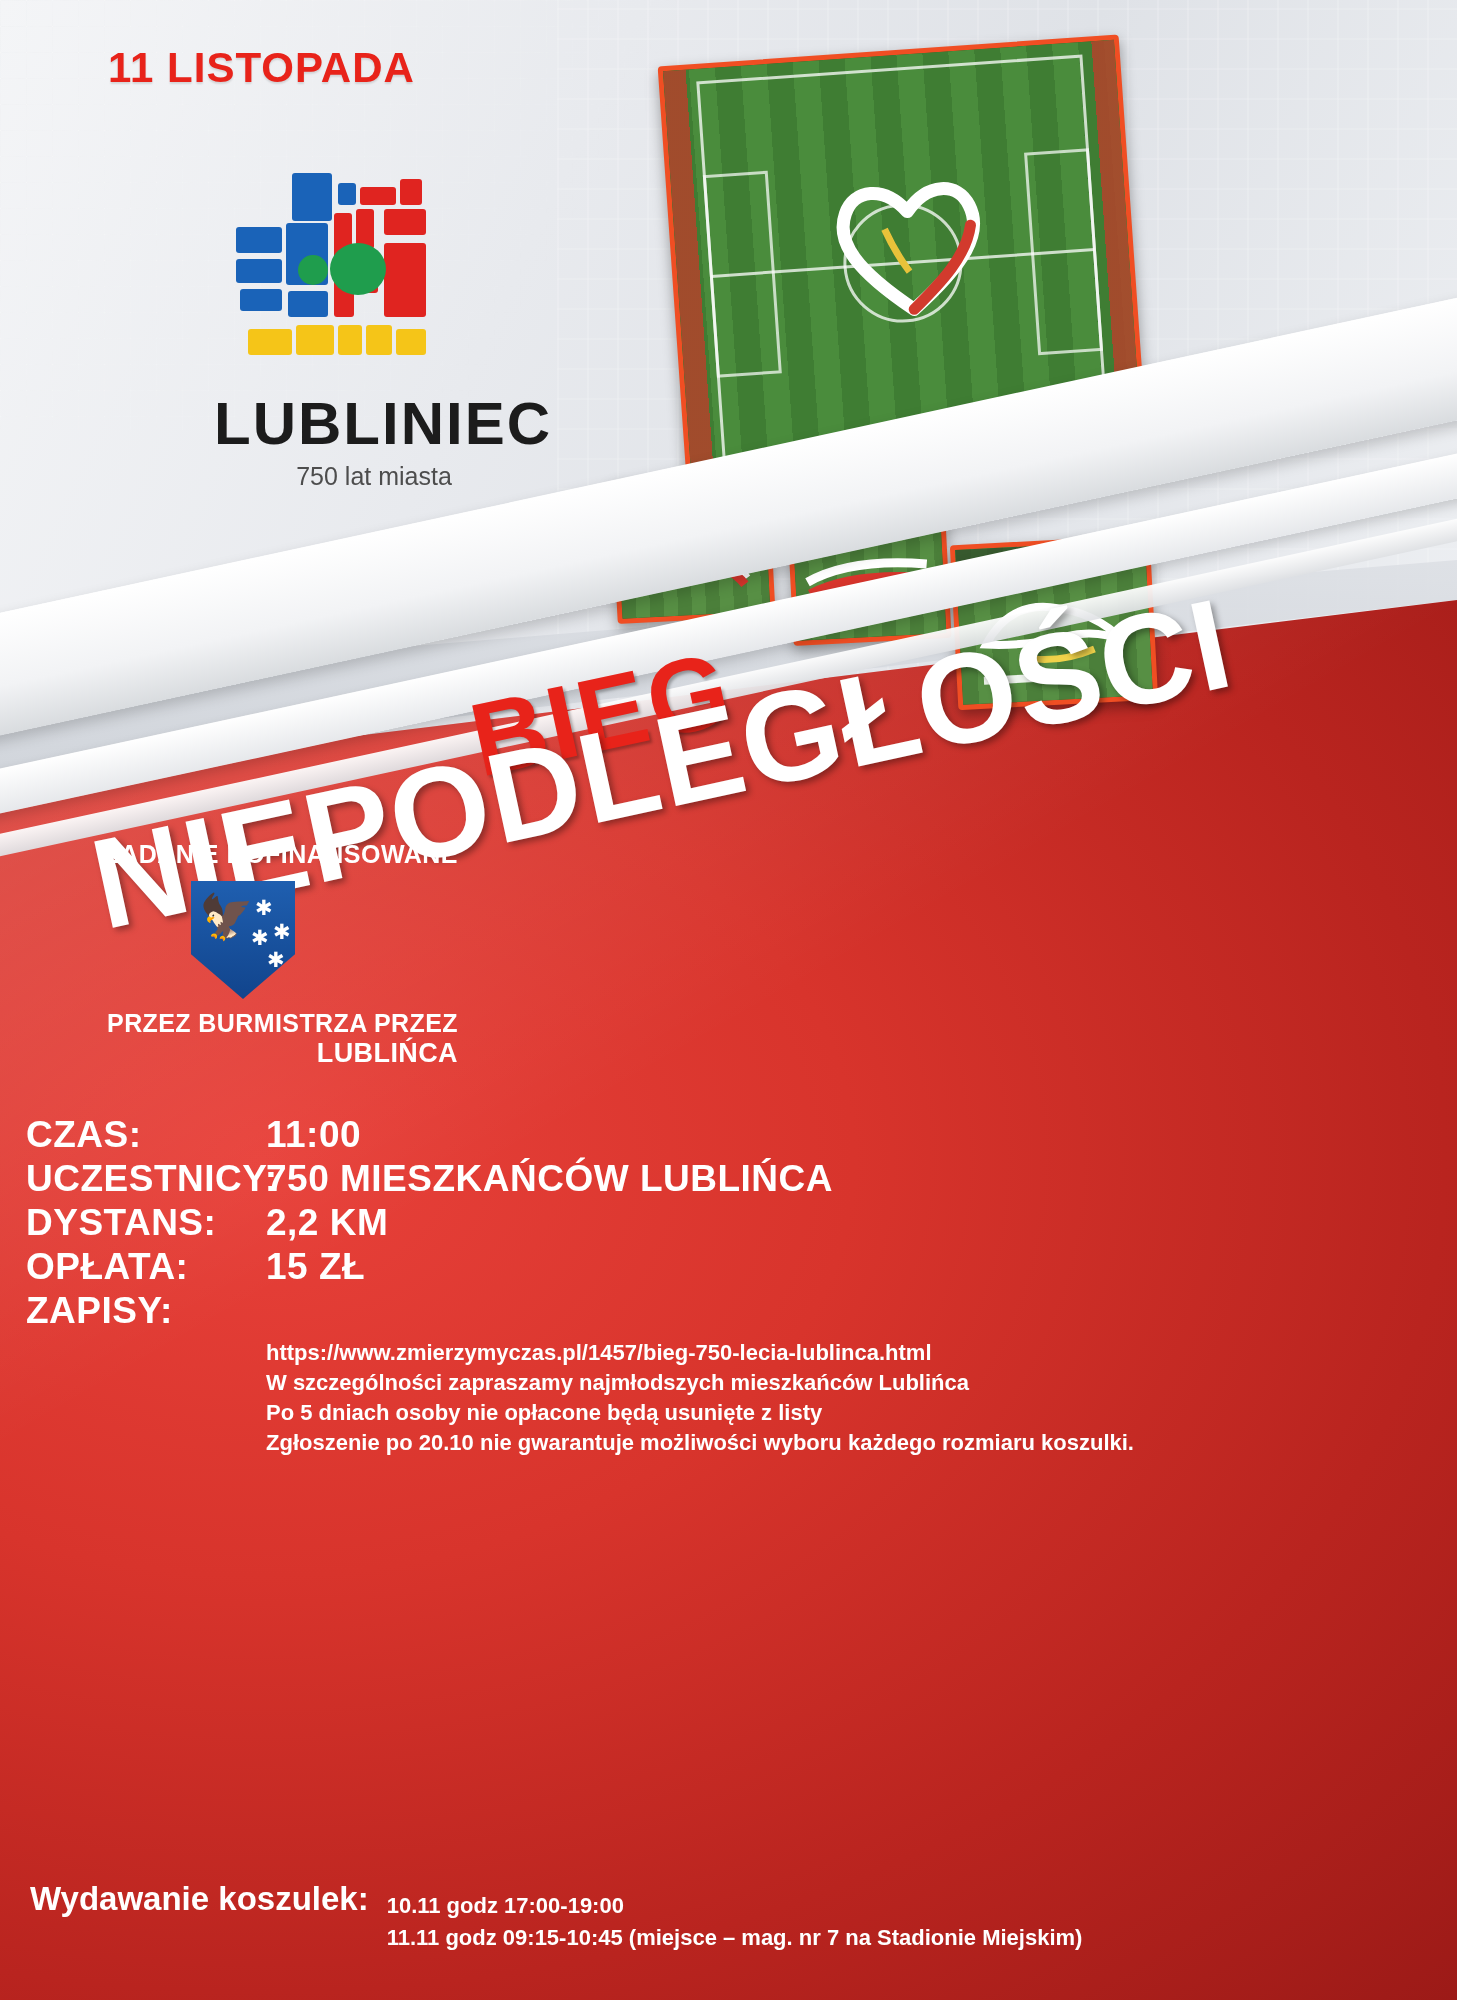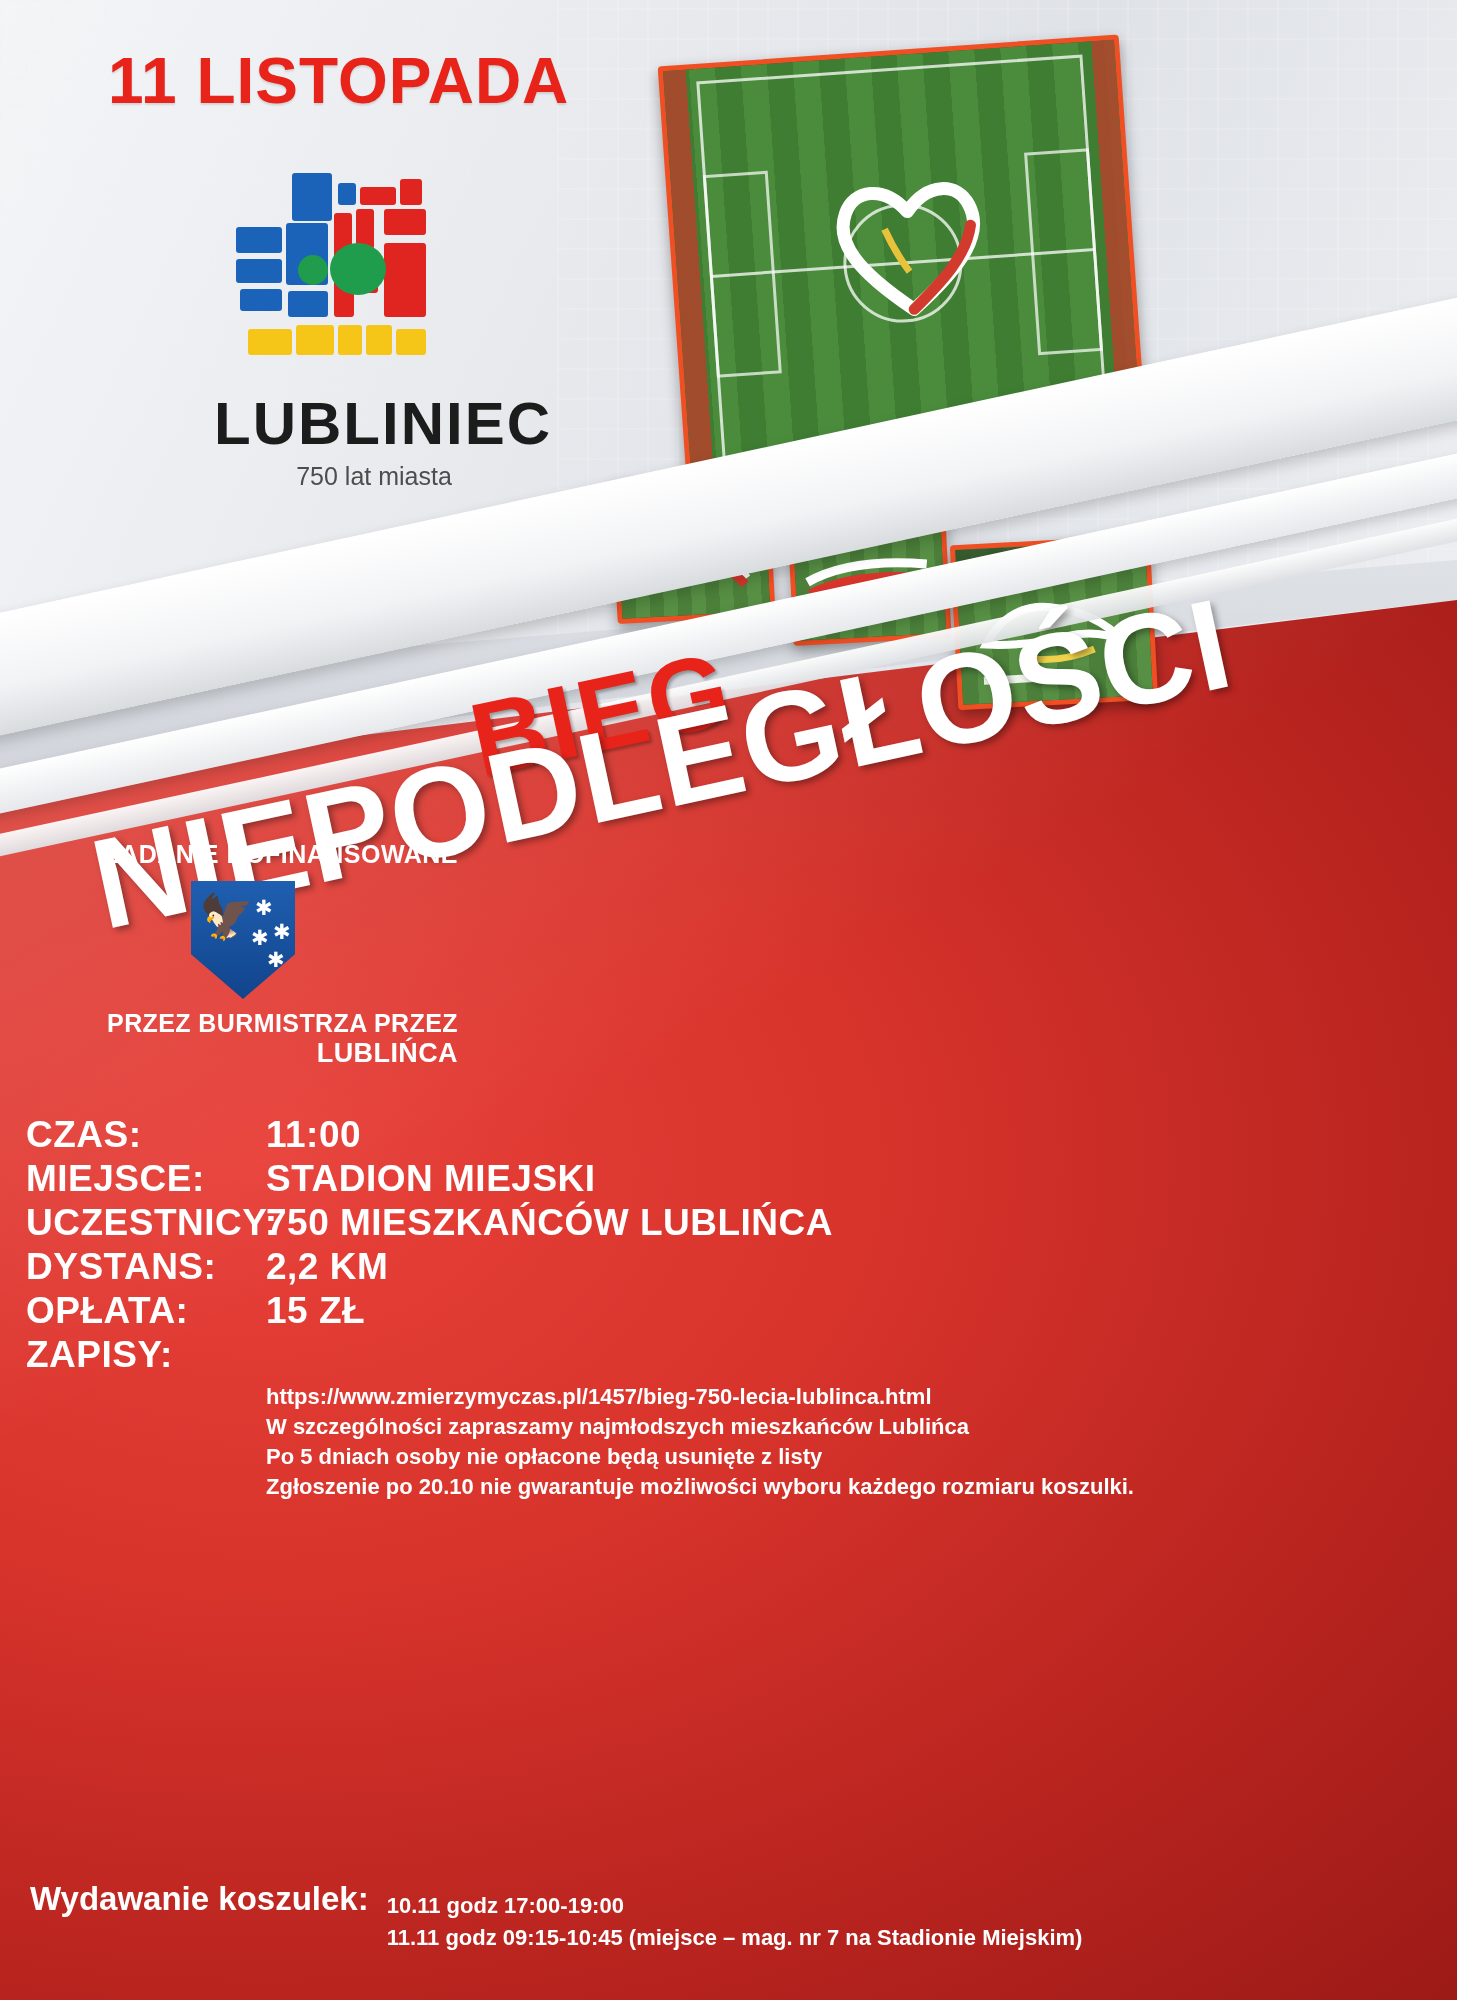--- a/index.html
+++ b/index.html
@@ -82,21 +82,21 @@
   .grey-wedge{
     position:absolute;left:0;top:560px;width:1457px;height:260px;
     background:linear-gradient(180deg,#dcdfe4 0%,#c9ced5 100%);
     clip-path:polygon(0 120px,1457px 0,1457px 40px,0 210px);
     opacity:.85;
   }
 
   
   .date{
     position:absolute;left:108px;top:44px;
-    font-size:64px;font-weight:bold;color:#e8231a;letter-spacing:1px;
+    font-size:42px;font-weight:bold;color:#e8231a;letter-spacing:1px;
     text-shadow:0 2px 2px rgba(0,0,0,.12);
   }
 
   
   .logo-wrap{position:absolute;left:214px;top:173px;width:320px;height:320px;}
   .logo-mark{position:relative;width:250px;height:200px;margin-left:20px;}
   .lb{position:absolute;border-radius:3px;}
   .logo-text{
     margin-top:16px;text-align:center;font-size:60px;font-weight:bold;
     color:#1c1c1c;letter-spacing:2px;
@@ -282,24 +282,20 @@
     <div class="fund-line2">PRZEZ BURMISTRZA PRZEZ</div>
     <div class="fund-line3">LUBLIŃCA</div>
   </div>
 
   <div class="info">
     <div class="info-row">
       <div class="info-label">CZAS:</div>
       <div class="info-value">11:00</div>
     </div>
     <div class="info-row">
-      <div class="info-label">MIEJSCE:</div>
-      <div class="info-value">STADION MIEJSKI</div>
-    </div>
-    <div class="info-row">
       <div class="info-label">UCZESTNICY:</div>
       <div class="info-value">750 MIESZKAŃCÓW LUBLIŃCA</div>
     </div>
     <div class="info-row">
       <div class="info-label">DYSTANS:</div>
       <div class="info-value">2,2 KM</div>
     </div>
     <div class="info-row">
       <div class="info-label">OPŁATA:</div>
       <div class="info-value">15 ZŁ</div>

